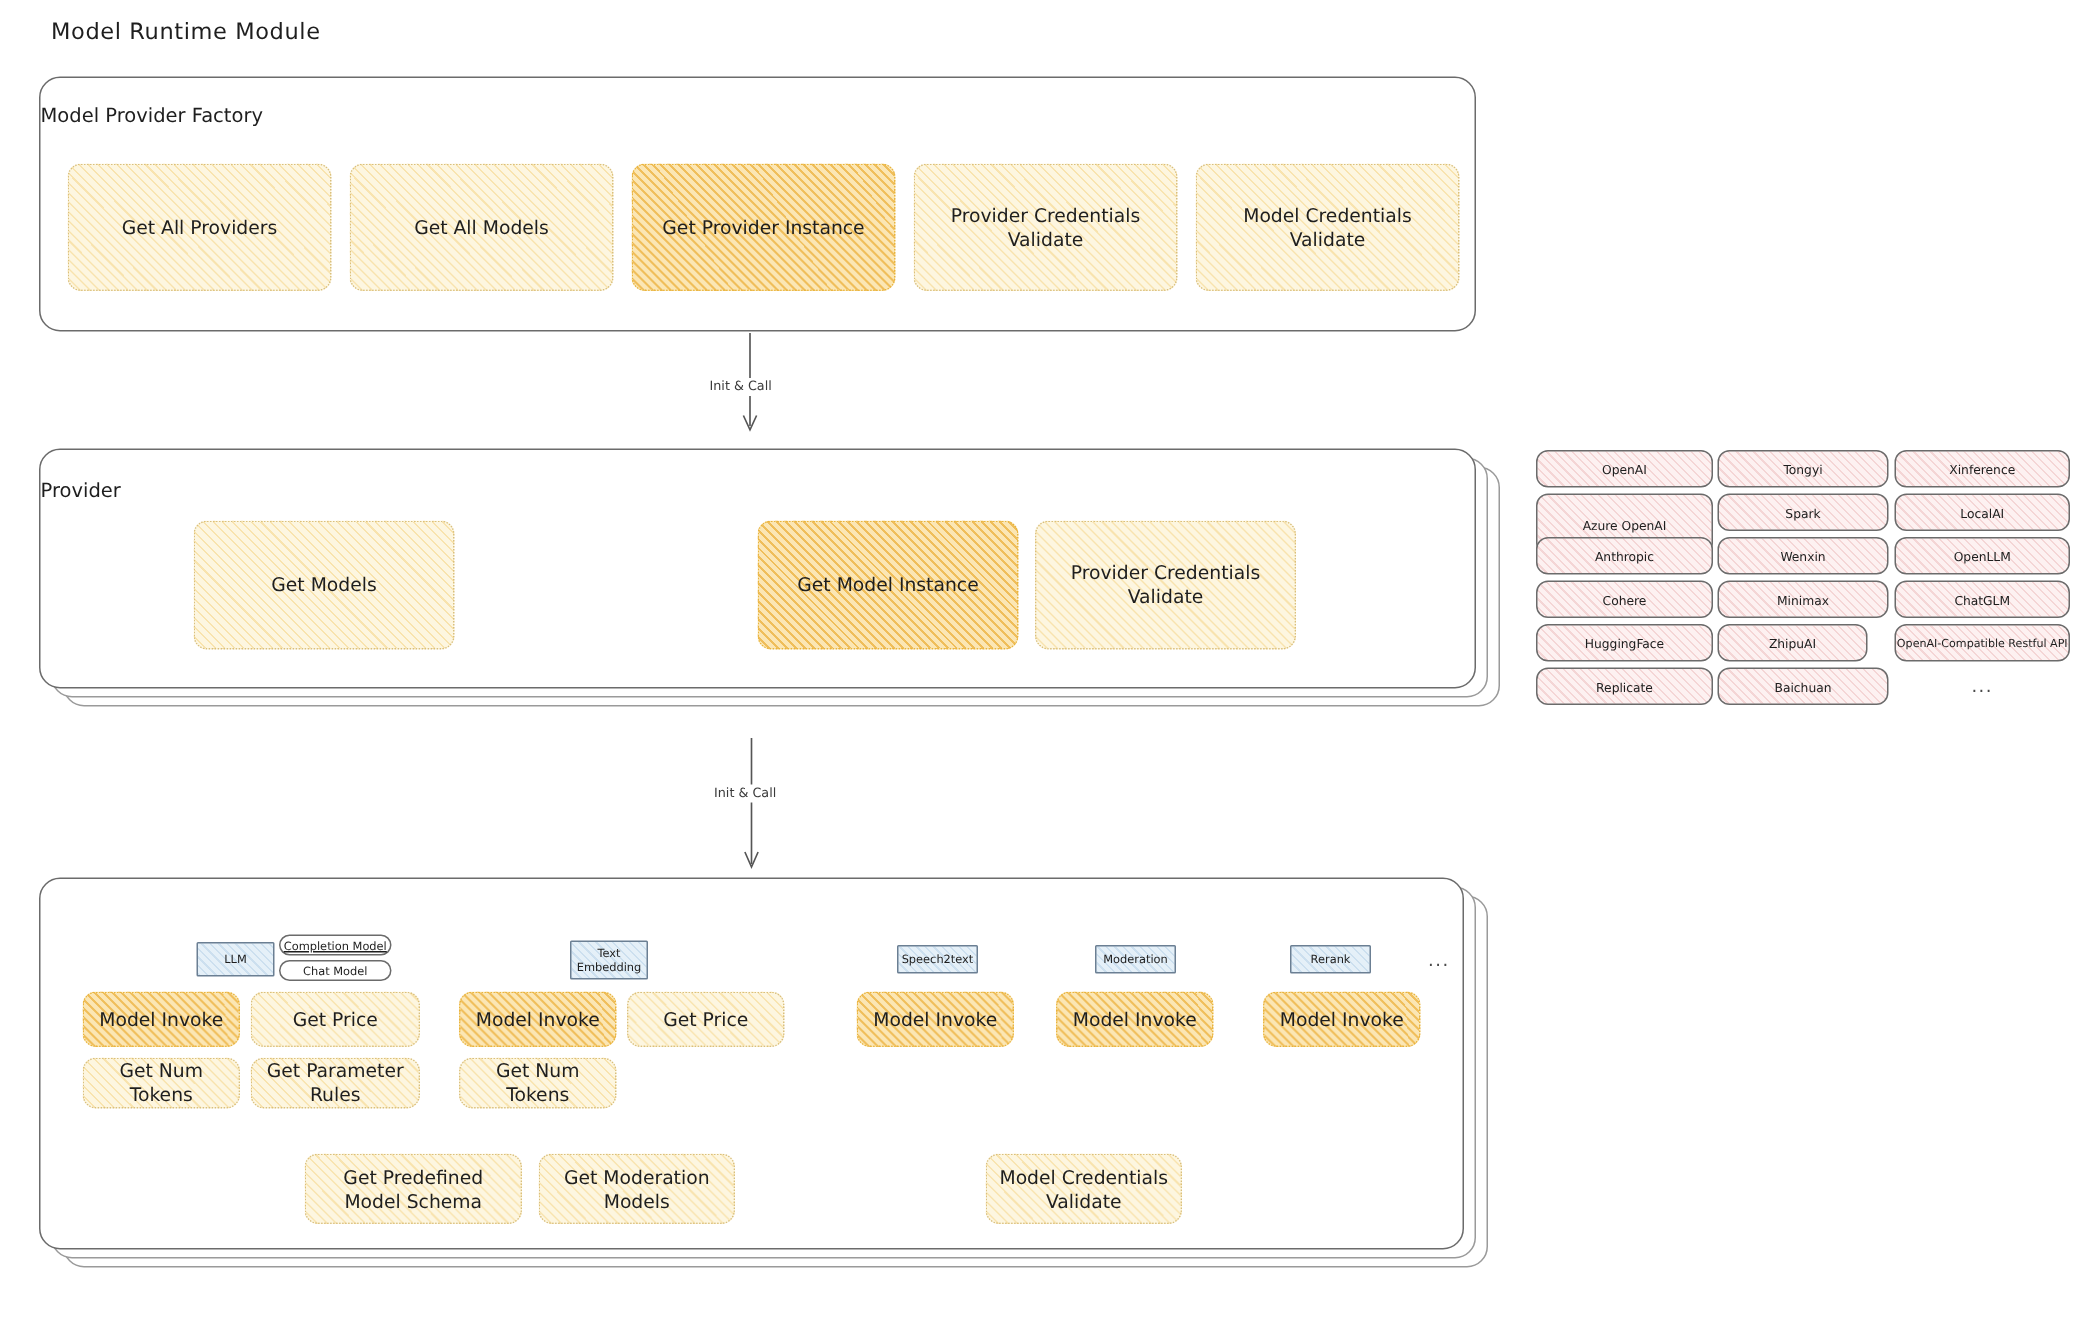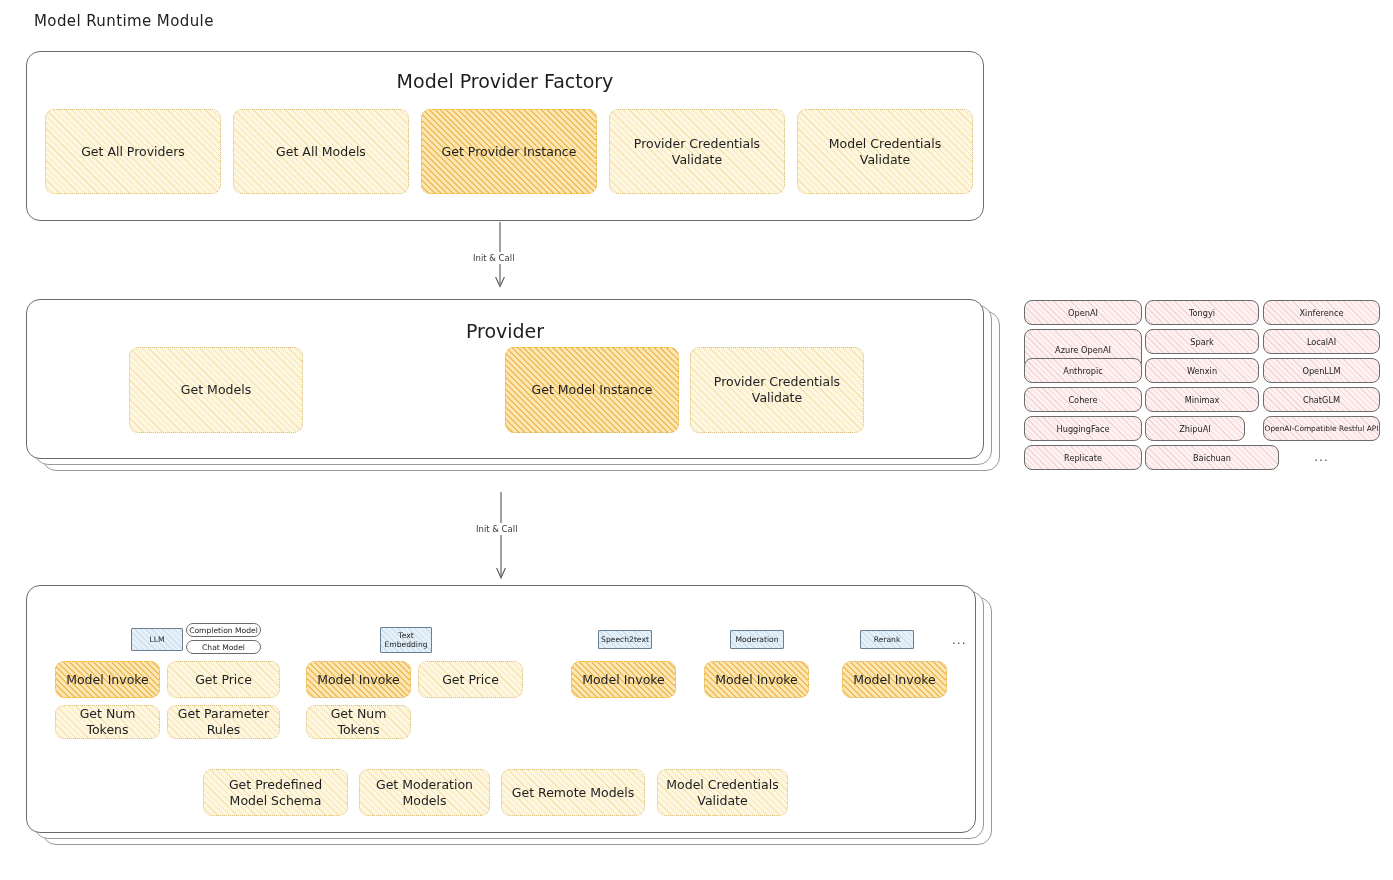--- a/index.html
+++ b/index.html
@@ -32,22 +32,22 @@
     background:#ffffff;
   }
   .panel-shadow{
     border:1.1px solid #9a9a9a;
     border-radius:14px;
     background:#ffffff;
   }
   .panel-title{
     position:absolute;
     left:0;right:0;
-    text-align:center;
-    font-size:19px;
+    text-align:left;
+    font-size:13px;
     color:#1e1e1e;
     white-space:nowrap;
   }
 
   
   .hbox{
     border:1.2px dotted #d9bf7c;
     border-radius:9px;
     display:flex;
     align-items:center;
@@ -187,42 +187,42 @@
     <div class="abs ptag" style="left:0px;top:58px;width:118px;height:25px;">Anthropic</div>
     <div class="abs ptag" style="left:0px;top:87px;width:118px;height:25px;">Cohere</div>
     <div class="abs ptag" style="left:0px;top:116px;width:118px;height:25px;">HuggingFace</div>
     <div class="abs ptag" style="left:0px;top:145px;width:118px;height:25px;">Replicate</div>
 
     <div class="abs ptag" style="left:121px;top:0px;width:114px;height:25px;">Tongyi</div>
     <div class="abs ptag" style="left:121px;top:29px;width:114px;height:25px;">Spark</div>
     <div class="abs ptag" style="left:121px;top:58px;width:114px;height:25px;">Wenxin</div>
     <div class="abs ptag" style="left:121px;top:87px;width:114px;height:25px;">Minimax</div>
     <div class="abs ptag" style="left:121px;top:116px;width:100px;height:25px;">ZhipuAI</div>
-    <div class="abs ptag" style="left:121px;top:145px;width:134px;height:25px;">Baichuan</div>
+    <div class="abs ptag" style="left:121px;top:145px;width:114px;height:25px;">Baichuan</div>
 
     <div class="abs ptag" style="left:239px;top:0px;width:117px;height:25px;">Xinference</div>
     <div class="abs ptag" style="left:239px;top:29px;width:117px;height:25px;">LocalAI</div>
     <div class="abs ptag" style="left:239px;top:58px;width:117px;height:25px;">OpenLLM</div>
     <div class="abs ptag" style="left:239px;top:87px;width:117px;height:25px;">ChatGLM</div>
     <div class="abs ptag" style="left:239px;top:116px;width:117px;height:25px;font-size:7.4px;">OpenAI-Compatible Restful API</div>
     <div class="abs ellipsis" style="left:239px;top:150px;width:117px;text-align:center;">...</div>
   </div>
 
   <svg class="arrow" style="left:496px;top:492px;width:20px;height:92px;">
     <path d="M5,0 L5,84" stroke="#555" stroke-width="1.1" fill="none"></path>
     <path d="M0.6,76 L5,86 L9.4,76" stroke="#555" stroke-width="1.1" fill="none"></path>
   </svg>
   <div class="arrow-label" style="left:473px;top:523px;">Init &amp; Call</div>
 
   <div class="abs panel-shadow" style="left:42px;top:597px;width:950px;height:248px;"></div>
   <div class="abs panel-shadow" style="left:34px;top:591px;width:950px;height:248px;"></div>
   <div class="abs panel" style="left:26px;top:585px;width:950px;height:248px;">
 
     <div class="abs btag" style="left:104px;top:42px;width:52px;height:23px;">LLM</div>
-    <div class="abs wtag" style="left:159px;top:37px;width:75px;height:14px;">Completion Model</div>
+    <div class="abs wtag" style="left:159px;top:37px;width:75px;height:14px;text-decoration:underline;">Completion Model</div>
     <div class="abs wtag" style="left:159px;top:54px;width:75px;height:14px;">Chat Model</div>
 
     <div class="abs hbox hi" style="left:28px;top:75px;width:105px;height:37px;">Model Invoke</div>
     <div class="abs hbox" style="left:140px;top:75px;width:113px;height:37px;">Get Price</div>
     <div class="abs hbox" style="left:28px;top:119px;width:105px;height:34px;">Get Num Tokens</div>
     <div class="abs hbox" style="left:140px;top:119px;width:113px;height:34px;">Get Parameter Rules</div>
 
     <div class="abs btag" style="left:353px;top:41px;width:52px;height:26px;">Text
 Embedding</div>
 
@@ -236,17 +236,16 @@
     <div class="abs btag" style="left:703px;top:44px;width:54px;height:19px;">Moderation</div>
     <div class="abs hbox hi" style="left:677px;top:75px;width:105px;height:37px;">Model Invoke</div>
 
     <div class="abs btag" style="left:833px;top:44px;width:54px;height:19px;">Rerank</div>
     <div class="abs hbox hi" style="left:815px;top:75px;width:105px;height:37px;">Model Invoke</div>
 
     <div class="abs ellipsis" style="left:925px;top:47px;">...</div>
 
     <div class="abs hbox" style="left:176px;top:183px;width:145px;height:47px;">Get Predefined Model Schema</div>
     <div class="abs hbox" style="left:332px;top:183px;width:131px;height:47px;">Get Moderation Models</div>
-    <div class="abs hbox" style="left:474px;top:183px;width:144px;height:47px;">Get Remote Models</div>
     <div class="abs hbox" style="left:630px;top:183px;width:131px;height:47px;">Model Credentials Validate</div>
   </div>
 
 </div>
 
 </body></html>

